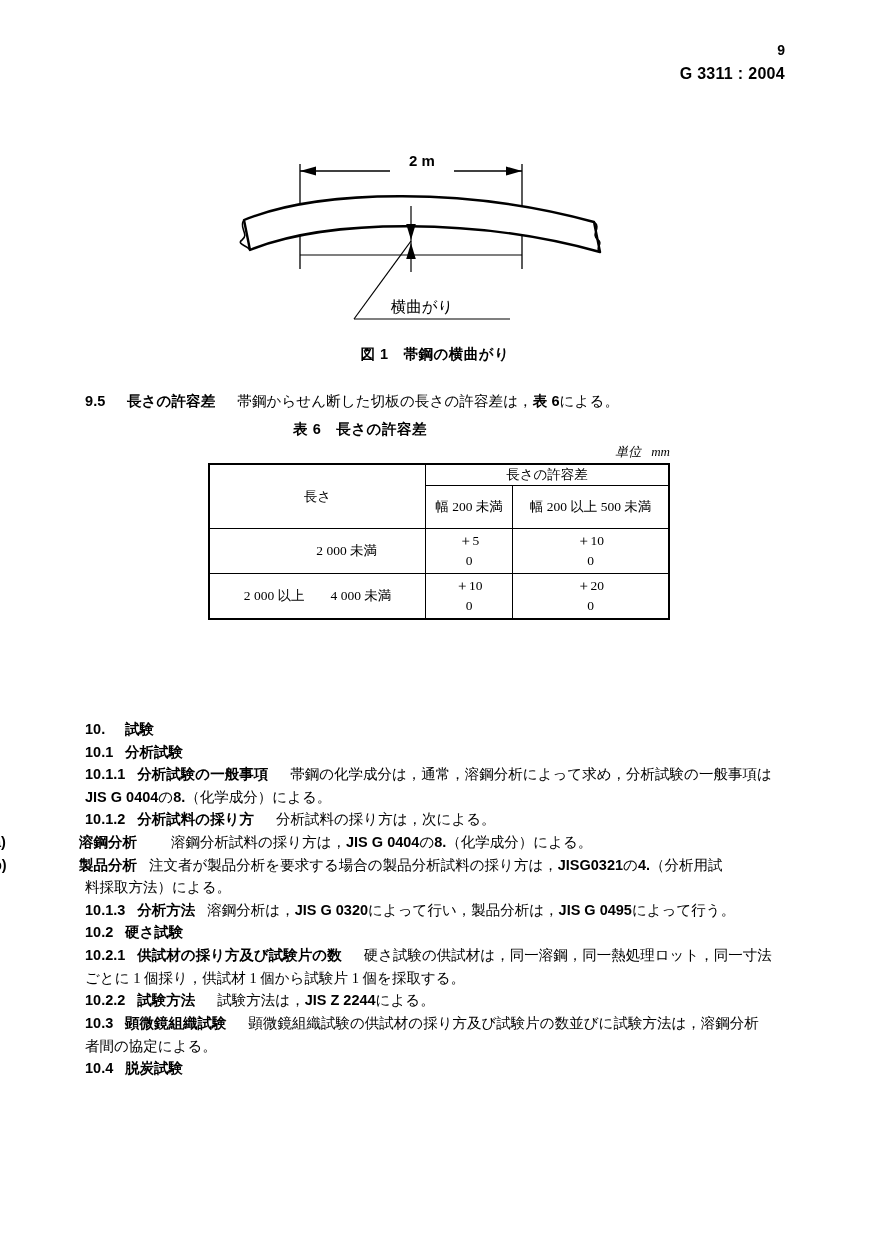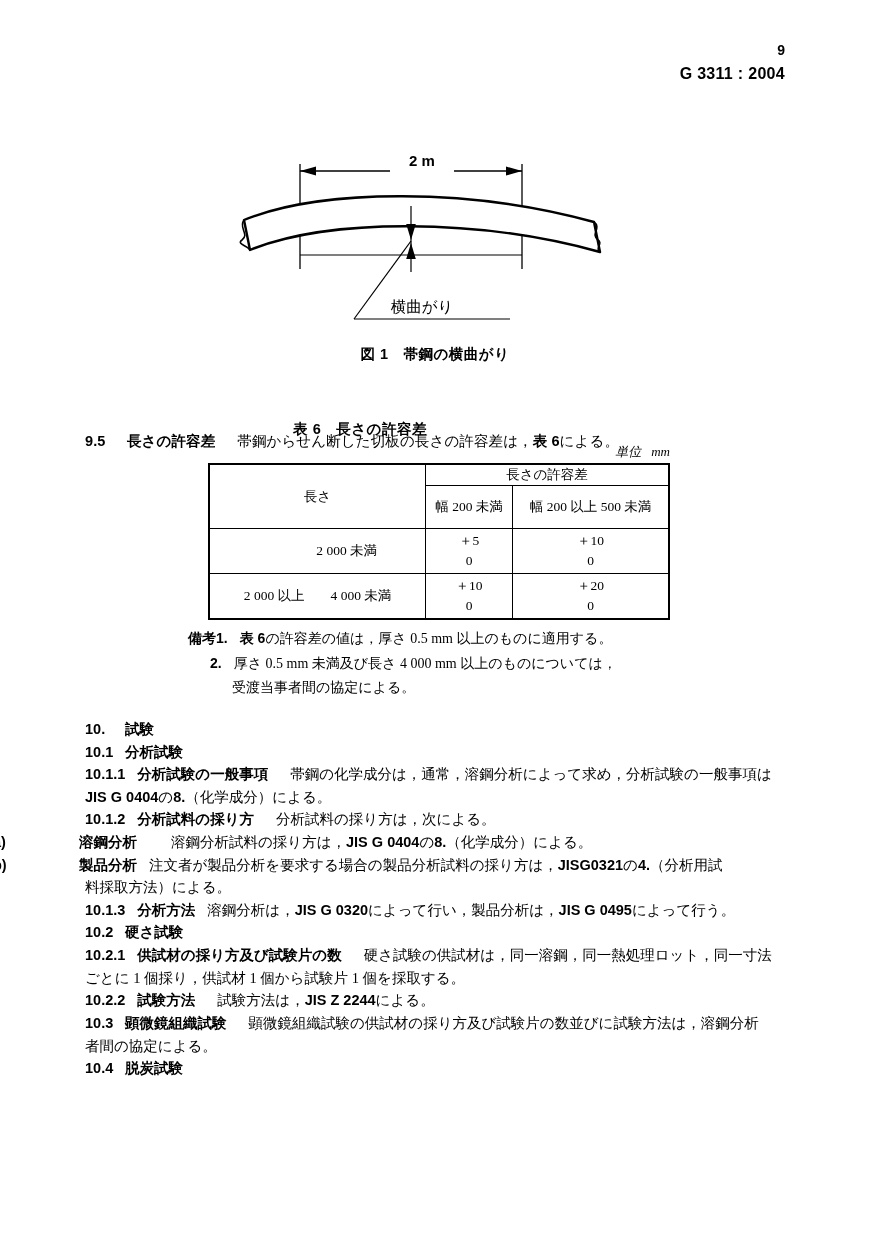--- a/index.html
+++ b/index.html
@@ -34,21 +34,20 @@
     font-weight:bold; font-size:14.5px;
     letter-spacing:0.5px;
   }
 
   
   .txt {
     position:absolute;
     font-size:14.5px;
     line-height:1.62;
     letter-spacing:0.1px;
-    margin-top:40px;
   }
   .b { font-family:"Liberation Sans", sans-serif; font-weight:bold; }
 
   .sec95 { left:85px; top:390px; width:700px; }
   .sec95 .lbl { display:inline-block; width:42px; }
 
   .tblcap {
     position:absolute; left:0; top:420px; width:720px;
     text-align:center;
     font-family:"Liberation Sans", sans-serif;
@@ -211,25 +210,20 @@
           <span class="z">0</span>
         </td>
         <td class="val">
           <span class="z">＋20</span>
           <span class="z">0</span>
         </td>
       </tr>
     </tbody>
   </table>
 
-  <div class="notes">
-    <div class="n1"><span class="b">備考</span><span class="b">1.</span><span class="gap-s"></span><span class="b">表 6</span><span>の許容差の値は，厚さ 0.5 mm 以上のものに適用する。</span></div>
-    <div class="n2"><span class="b">2.</span><span class="gap-s"></span><span>厚さ 0.5 mm 未満及び長さ 4 000 mm 以上のものについては，</span></div>
-    <div class="n2b">受渡当事者間の協定による。</div>
-  </div>
 
   <div class="body">
 
     <p class="line"><span class="b lblw">10.</span><span class="b">試験</span></p>
 
     <p class="line"><span class="b lblw">10.1</span><span class="b">分析試験</span></p>
 
     <p class="line"><span class="b">10.1.1</span><span class="gap-s"></span><span class="b">分析試験の一般事項</span><span class="gap-m"></span><span>帯鋼の化学成分は，通常，溶鋼分析によって求め，分析試験の一般事項は</span><br><span class="b">JIS G 0404</span><span>の</span><span class="b">8.</span><span>（化学成分）による。</span></p>
 
     <p class="line"><span class="b">10.1.2</span><span class="gap-s"></span><span class="b">分析試料の採り方</span><span class="gap-m"></span><span>分析試料の採り方は，次による。</span></p>

